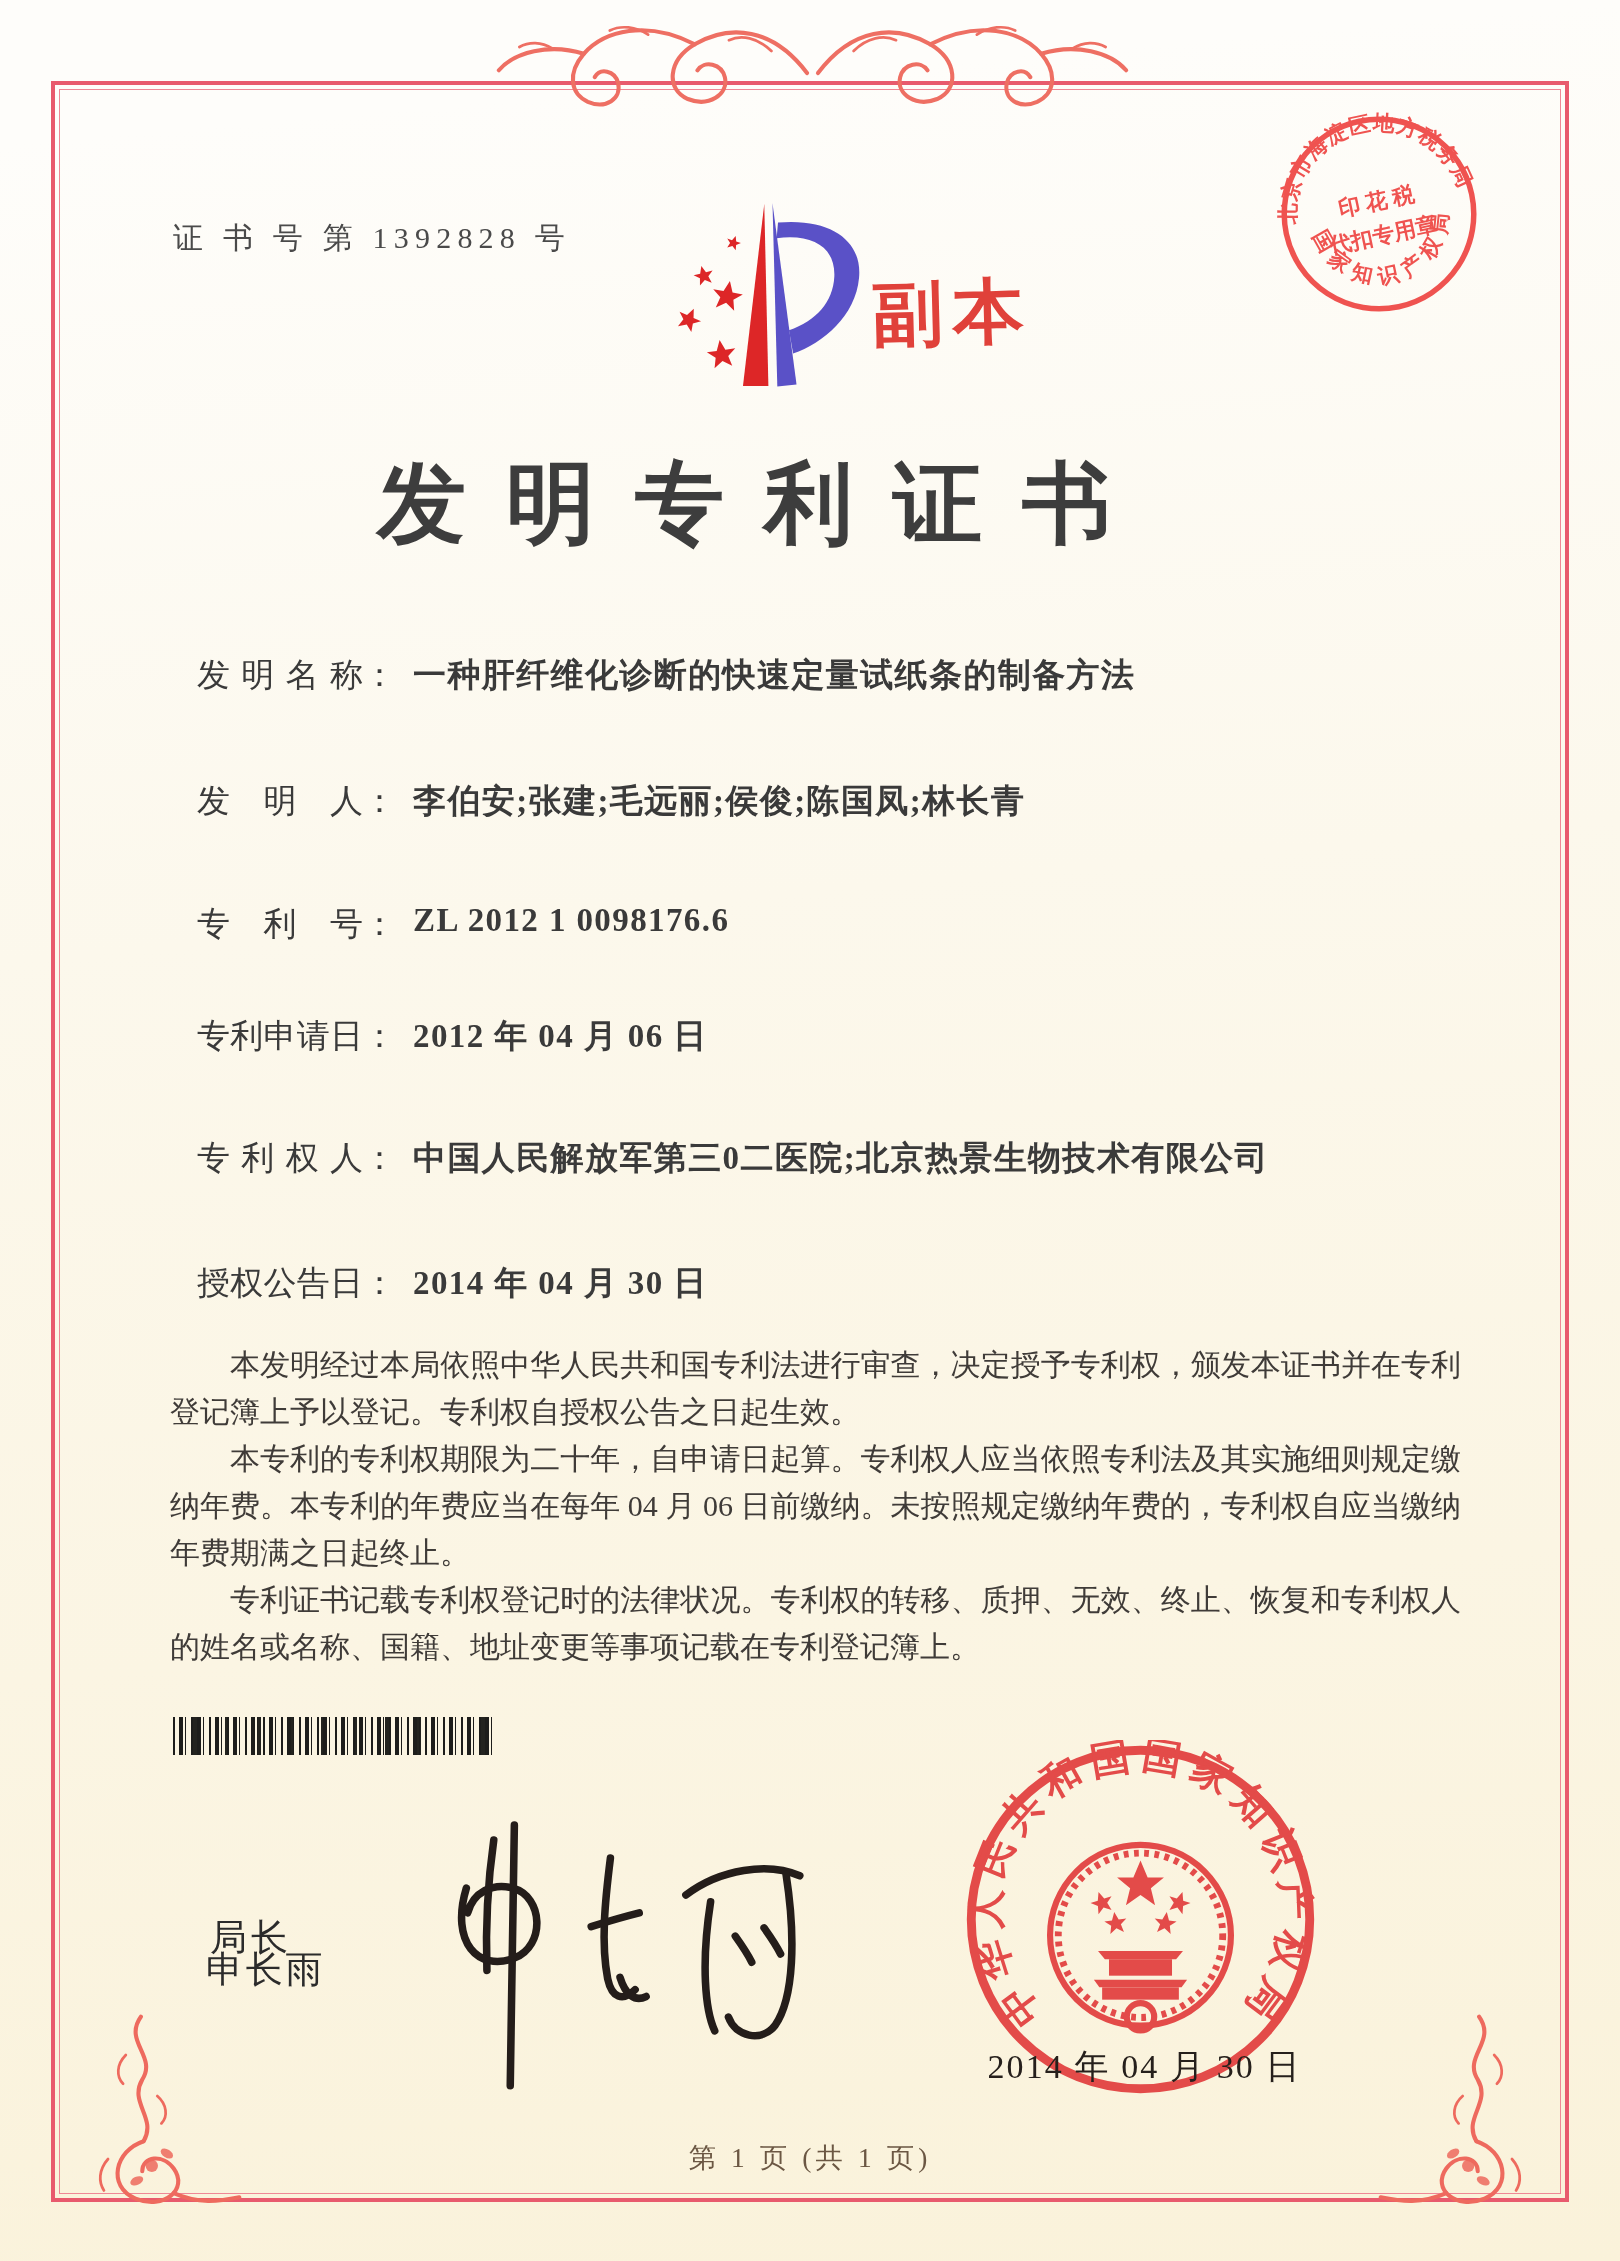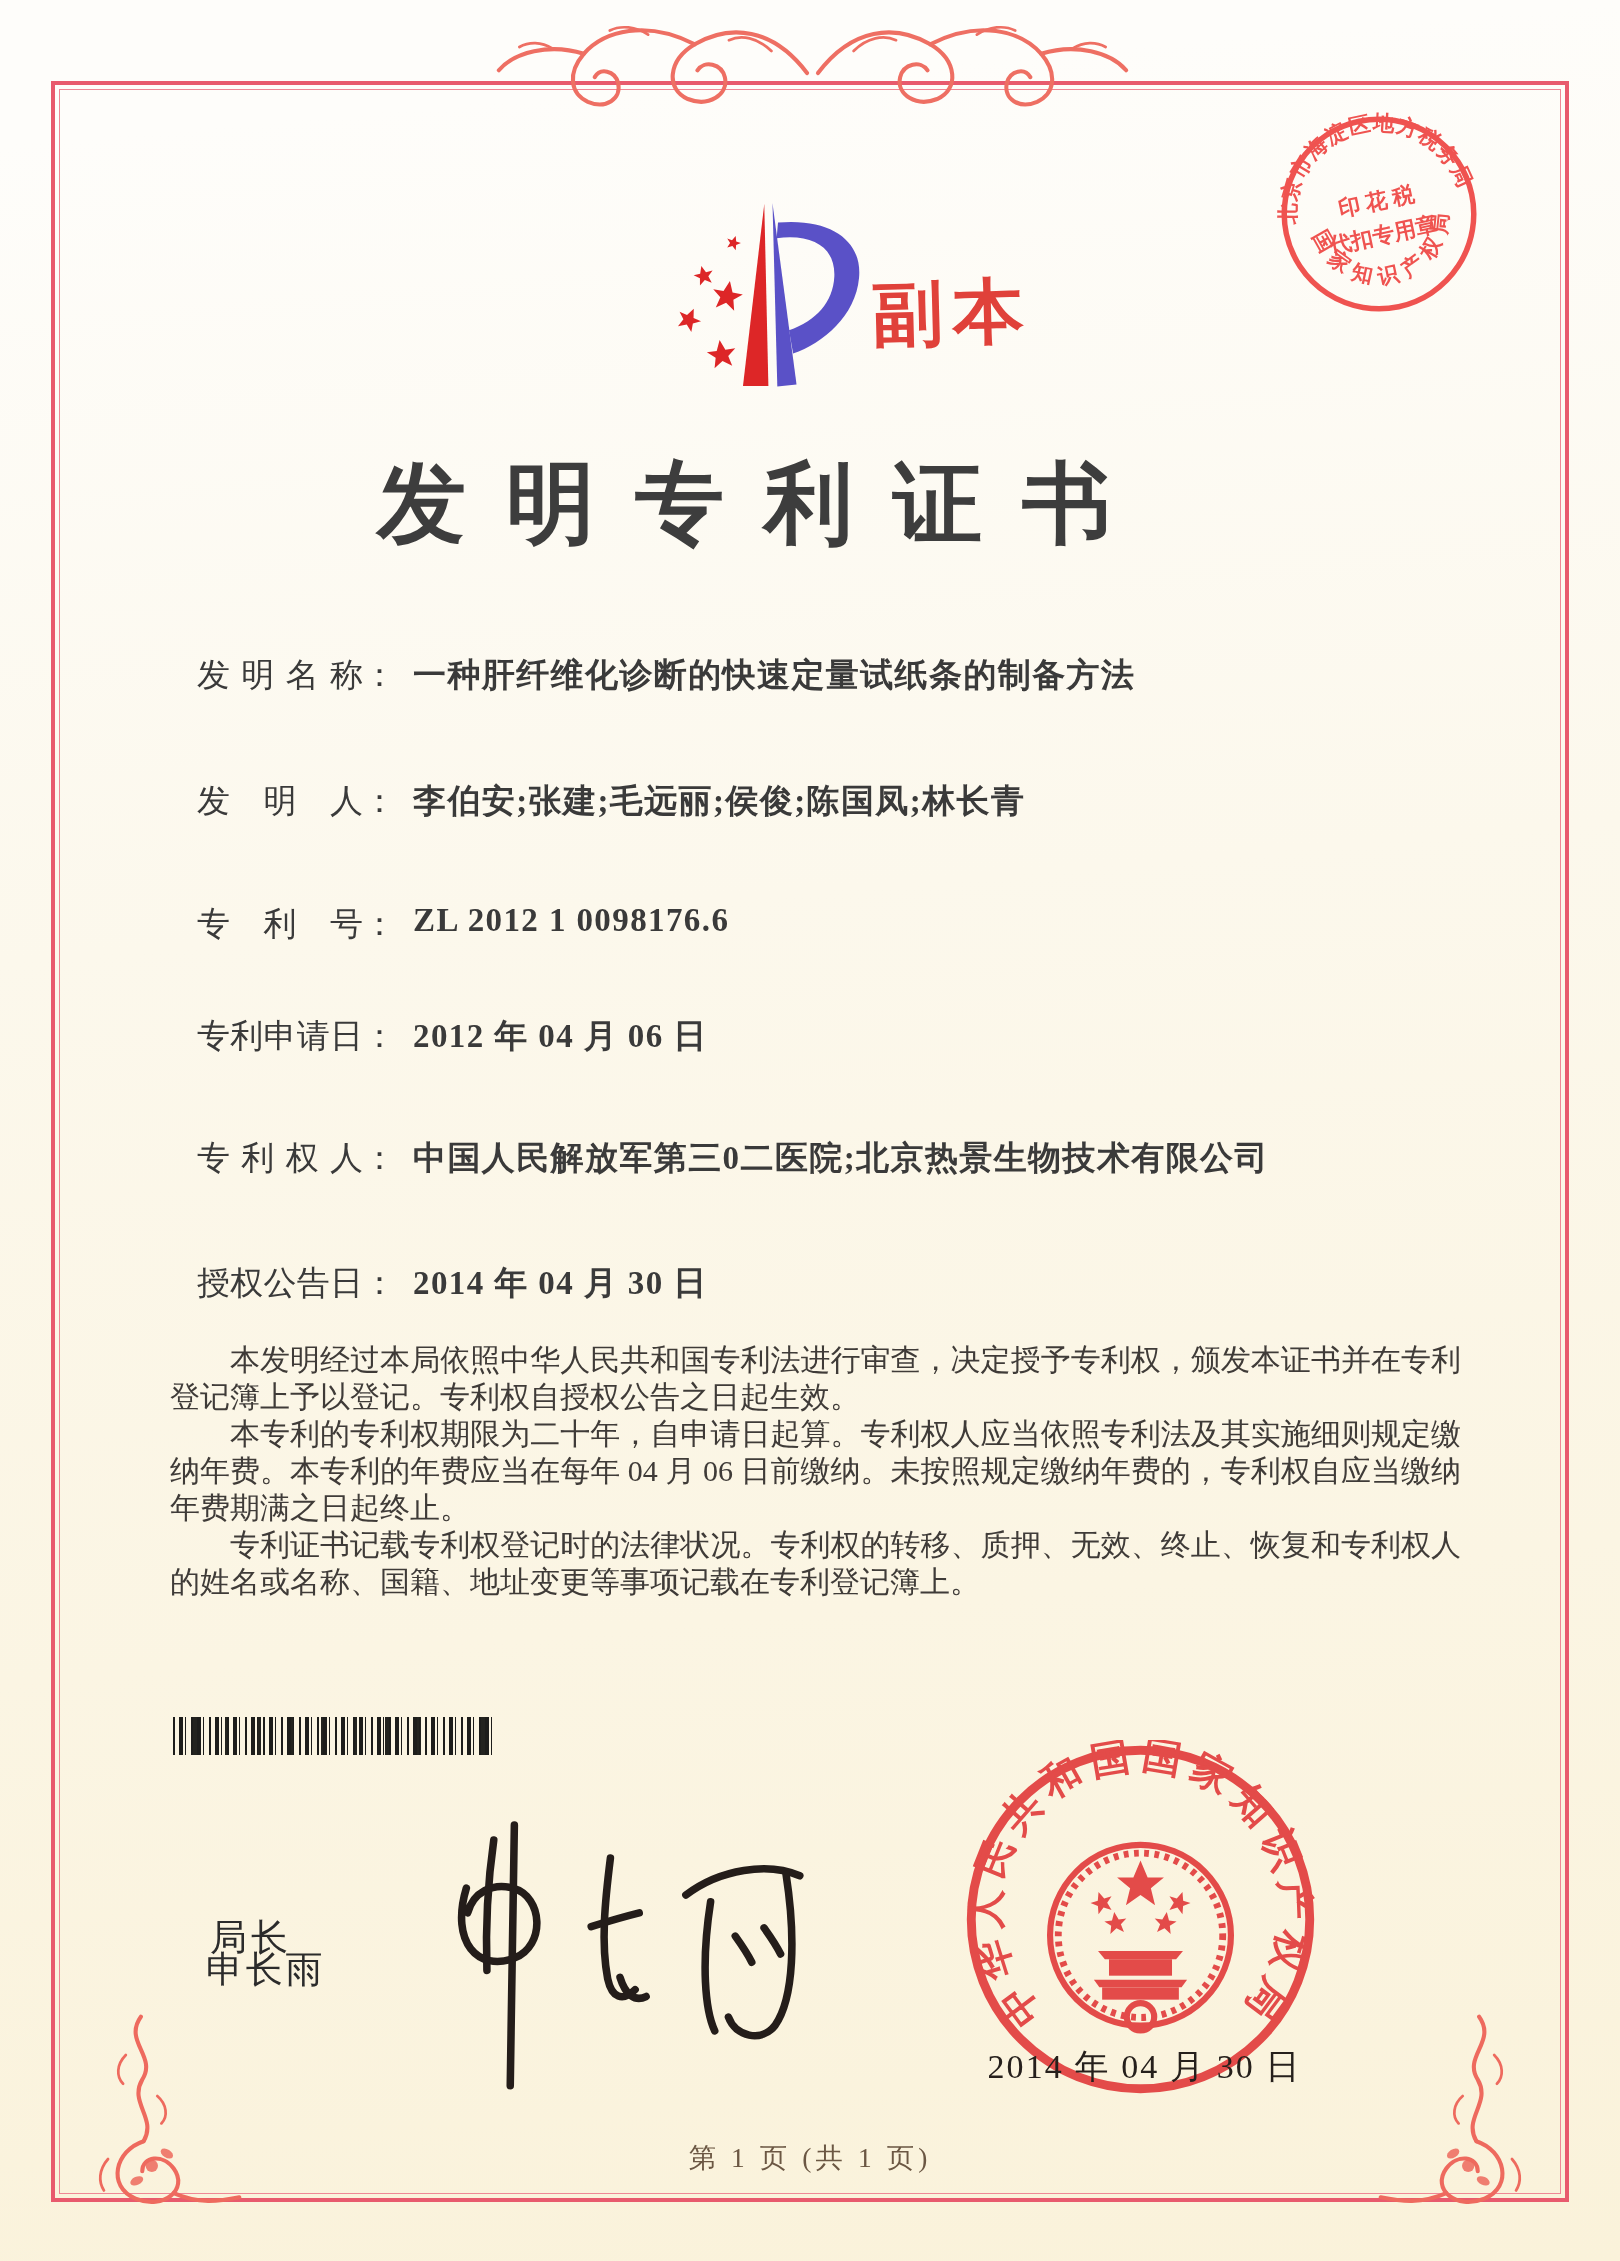--- a/index.html
+++ b/index.html
@@ -42,21 +42,21 @@
   .frow{position:absolute;left:0;display:flex;align-items:flex-start;font-size:33px;color:#3a3a3a;}
   .flabel{
     display:inline-block;width:166px;
     text-align:justify;text-align-last:justify;
   }
   .fcolon{display:inline-block;}
   .fvalue{display:inline-block;margin-left:17px;white-space:nowrap;letter-spacing:1.4px;font-weight:bold;}
   .row1{top:653px}.row2{top:779px}.row3{top:902px}.row4{top:1014px}.row5{top:1136px}.row6{top:1261px}
   .body-text{
     position:absolute;left:170px;top:1341px;width:1291px;
-    font-size:30px;line-height:37px;text-align:justify;color:#3f3b38;
+    font-size:30px;line-height:47px;text-align:justify;color:#3f3b38;
   }
   .body-text p{margin:0;text-indent:2em;}
   .barcode{
     position:absolute;left:173px;top:1717px;width:322px;height:38px;
     background:
       repeating-linear-gradient(90deg,#1d1d1b 0 2.1px,rgba(0,0,0,0) 2.1px 5.5px,#1d1d1b 5.5px 9.6px,rgba(0,0,0,0) 9.6px 11.7px,#1d1d1b 11.7px 13px,rgba(0,0,0,0) 13px 18px),
       repeating-linear-gradient(90deg,rgba(0,0,0,0) 0 20px,#23231f 20px 24px,rgba(0,0,0,0) 24px 32px);
   }
   .director-role{position:absolute;left:210px;top:1877px;font-size:37px;color:#2b2b2b;letter-spacing:4.1px;margin-top:36px;}
   .director-name{position:absolute;left:206px;top:1945px;font-size:37px;color:#2b2b2b;letter-spacing:2.7px;}
@@ -121,20 +121,21 @@
         <path d="M70,212 C56,228 56,246 64,258" stroke-width="4"></path>
       </g>
       <g fill="#ee6a5e" opacity="0.85">
         <circle cx="134" cy="222" r="9"></circle>
         <ellipse cx="156" cy="204" rx="10" ry="6" transform="rotate(32 156 204)"></ellipse>
         <ellipse cx="112" cy="244" rx="10" ry="6" transform="rotate(-24 112 244)"></ellipse>
       </g>
     </g>
   </svg>
 
+  <div class="cert-no">证 书 号 第 1392828 号</div>
 
   <svg class="logo" viewBox="0 0 300 300">
     <defs>
       <path id="star5" d="M0,-10 L2.9,-3.1 L9.5,-3.1 L4.2,1.2 L5.9,8.1 L0,4 L-5.9,8.1 L-4.2,1.2 L-9.5,-3.1 L-2.9,-3.1 Z"></path>
     </defs>
     <g fill="#dd2627">
       <use href="#star5" transform="translate(85,70) scale(1.1) rotate(18)"></use>
       <use href="#star5" transform="translate(42,118) scale(1.5) rotate(-14)"></use>
       <use href="#star5" transform="translate(76,148) scale(2.3) rotate(10)"></use>
       <use href="#star5" transform="translate(20,182) scale(1.8) rotate(24)"></use>

